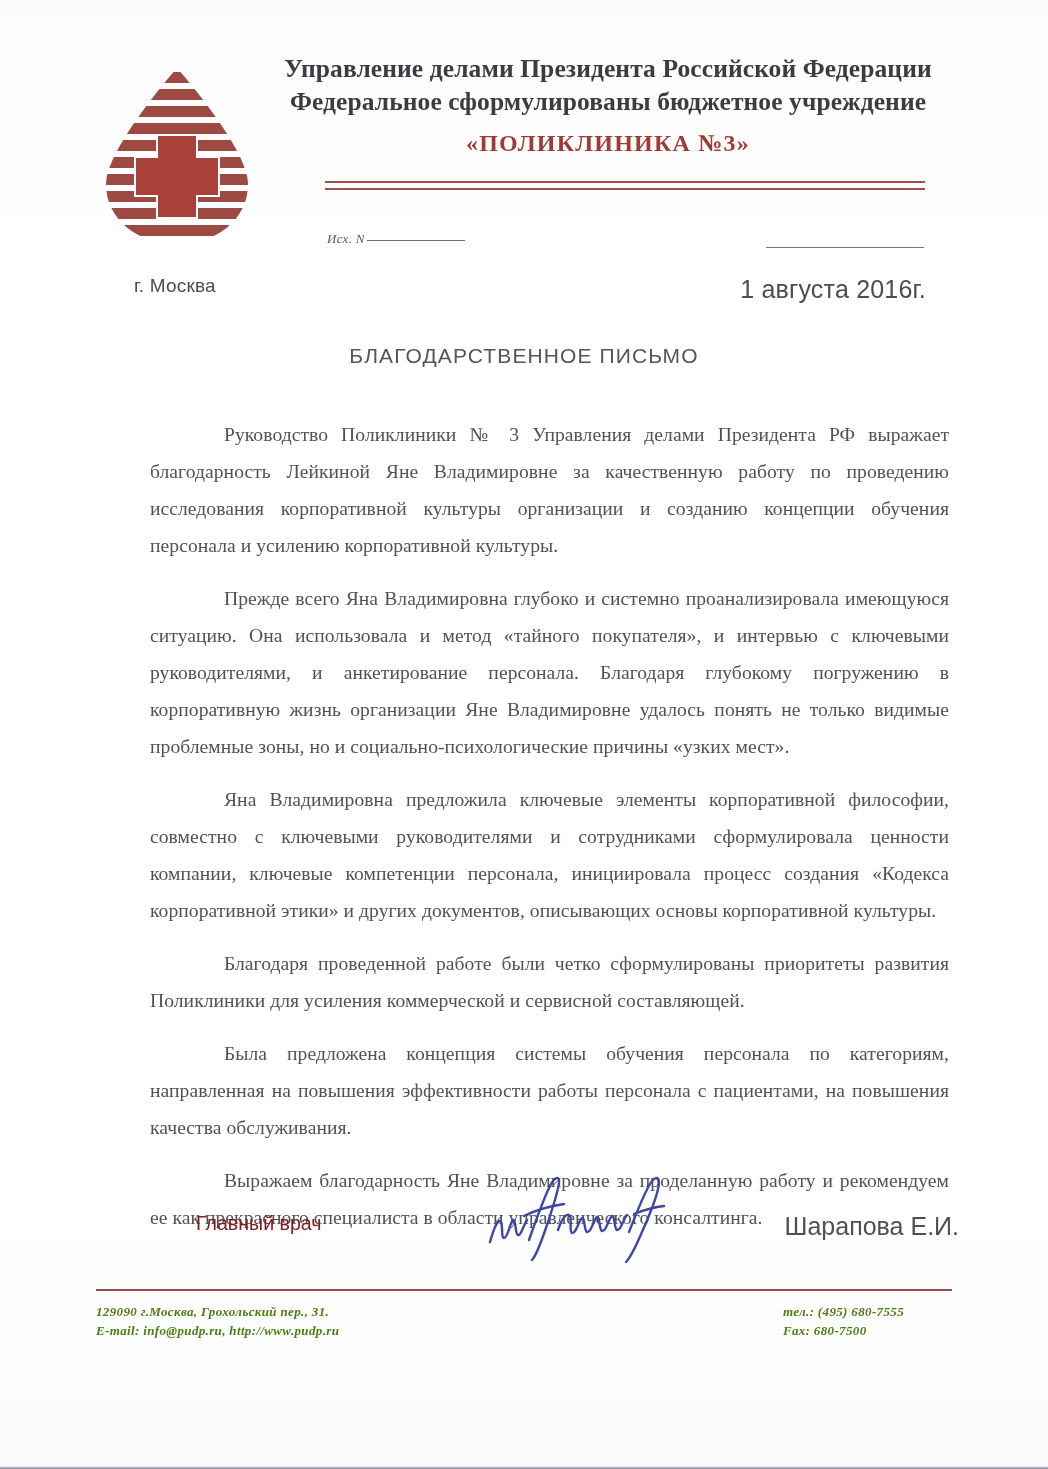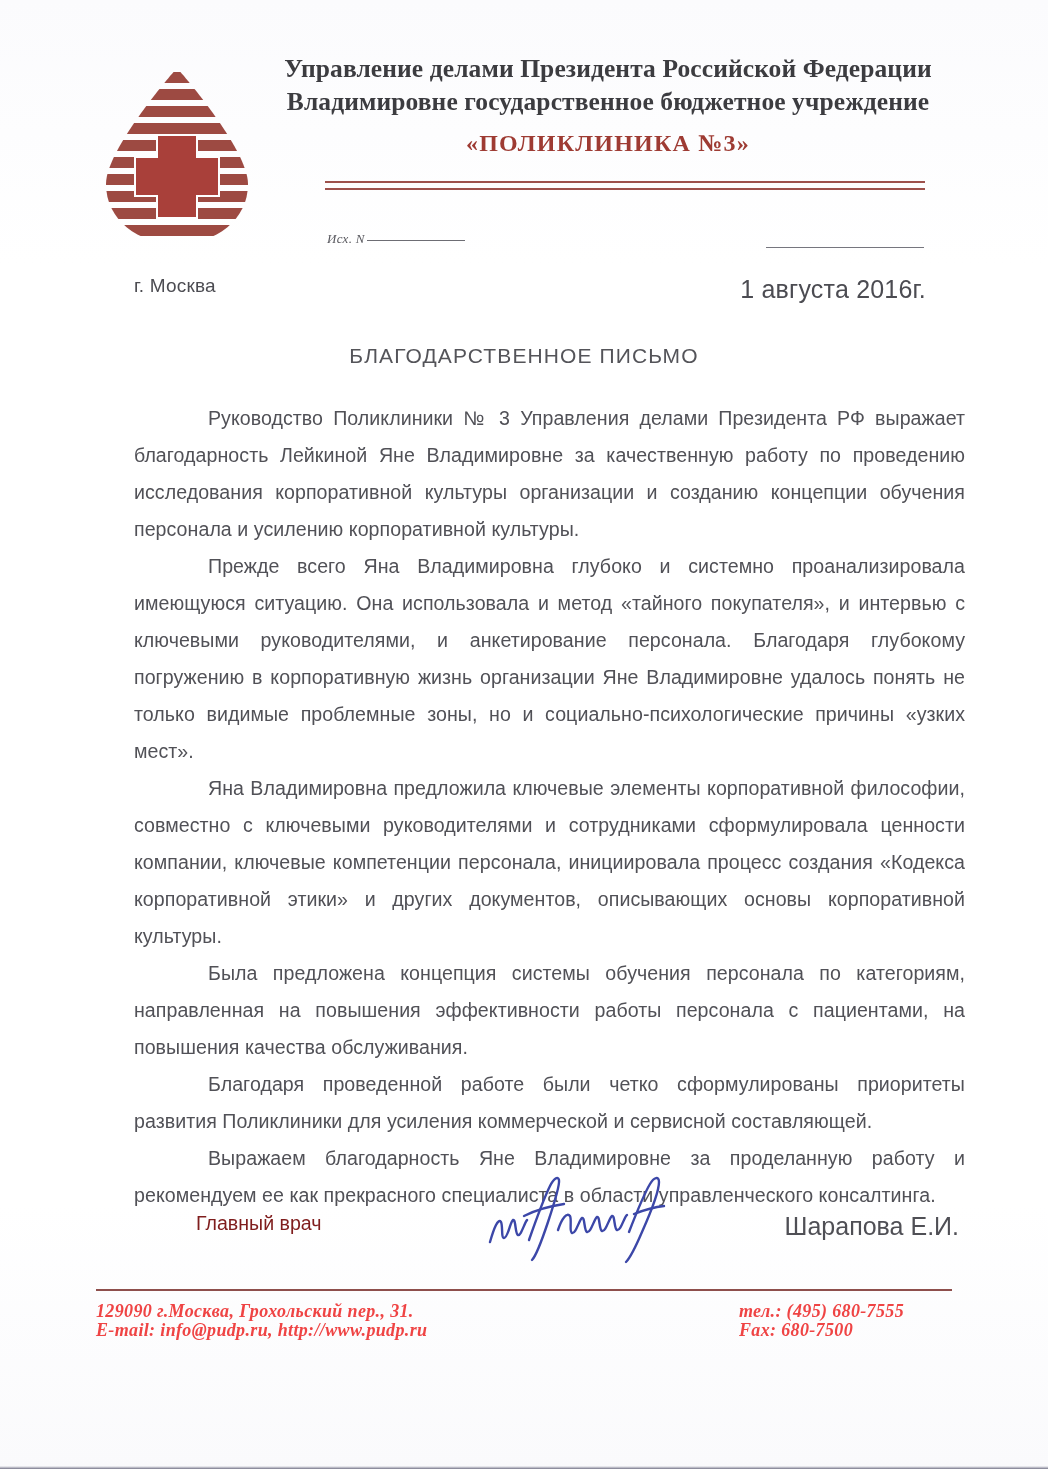--- a/index.html
+++ b/index.html
@@ -164,22 +164,23 @@
     left: 134px;
     top: 400px;
     width: 831px;
     font-size: 19.6px;
     line-height: 37px;
     color: #515157;
     text-align: justify;
     letter-spacing: .05px;
   }
   .body-text p {
-    margin: 0;
+    margin: 16px;
     text-indent: 74px;
+    font-family: Liberation Serif, serif;
   }
 
   
   .signature-row {
     position: absolute;
     left: 134px;
     top: 1212px;
     width: 831px;
     height: 40px;
   }
@@ -216,23 +217,23 @@
   }
   .footer {
     position: absolute;
     left: 96px;
     top: 1302px;
     width: 856px;
     height: 60px;
     font-family: "Liberation Serif", serif;
     font-style: italic;
     font-weight: bold;
-    font-size: 18px;
+    font-size: 13px;
     line-height: 19px;
-    color: #ef4444;
+    color: #4d7c0f;
     letter-spacing: .35px;
   }
   .footer-left {
     position: absolute;
     left: 0;
     top: 0;
     text-align: left;
   }
   .footer-right {
     position: absolute;
@@ -278,21 +279,21 @@
 
         <g fill="#a9403a">
           <rect x="60" y="74" width="38" height="81"></rect>
           <rect x="38" y="96" width="82" height="37"></rect>
         </g>
       </svg>
     </div>
 
     <div class="org-block">
       <div class="org-line">Управление делами Президента Российской Федерации</div>
-      <div class="org-line">Владимировне государственное бюджетное учреждение</div>
+      <div class="org-line">Федеральное сформулированы бюджетное учреждение</div>
       <div class="org-name">«ПОЛИКЛИНИКА  №3»</div>
     </div>
 
     <div class="rule-double"></div>
 
     <div class="outgoing">
       <span>Исх. N</span><span class="outgoing-line"></span>
     </div>
 
     <div class="blank-line-right"></div>
@@ -300,22 +301,22 @@
 
   <div class="city">г. Москва</div>
   <div class="date">1 августа 2016г.</div>
 
   <div class="letter-title">БЛАГОДАРСТВЕННОЕ ПИСЬМО</div>
 
   <div class="body-text">
     <p>Руководство Поликлиники № 3 Управления делами Президента РФ выражает благодарность Лейкиной Яне Владимировне за качественную работу по проведению исследования корпоративной культуры организации и созданию концепции обучения персонала и усилению корпоративной культуры.</p>
     <p>Прежде всего Яна Владимировна глубоко и системно проанализировала имеющуюся ситуацию. Она использовала и метод «тайного покупателя», и интервью с ключевыми руководителями, и анкетирование персонала. Благодаря глубокому погружению в корпоративную жизнь организации Яне Владимировне удалось понять не только видимые проблемные зоны, но и социально-психологические причины «узких мест».</p>
     <p>Яна Владимировна предложила ключевые элементы корпоративной философии, совместно с ключевыми руководителями и сотрудниками сформулировала ценности компании, ключевые компетенции персонала, инициировала процесс создания «Кодекса корпоративной этики» и других документов, описывающих основы корпоративной культуры.</p>
+    <p>Благодаря проведенной работе были четко сформулированы приоритеты развития Поликлиники для усиления коммерческой и сервисной составляющей.</p>
     <p>Была предложена концепция системы обучения персонала по категориям, направленная на повышения эффективности работы персонала с пациентами, на повышения качества обслуживания.</p>
-    <p>Благодаря проведенной работе были четко сформулированы приоритеты развития Поликлиники для усиления коммерческой и сервисной составляющей.</p>
     <p>Выражаем благодарность Яне Владимировне за проделанную работу и рекомендуем ее как прекрасного специалиста в области управленческого консалтинга.</p>
   </div>
 
   <div class="signature-row">
     <div class="sign-role">Главный врач</div>
 
     <div class="signature-mark">
       <svg viewBox="0 0 230 95" width="230" height="95" aria-hidden="true">
         <g fill="none" stroke="#3c47a8" stroke-width="2.4" stroke-linecap="round" stroke-linejoin="round">
           <path d="M6 72 C10 58 14 48 17 52 C19 56 17 68 20 68 C24 68 26 52 29 50 C32 49 31 64 34 65 C37 66 40 54 43 50"></path>

